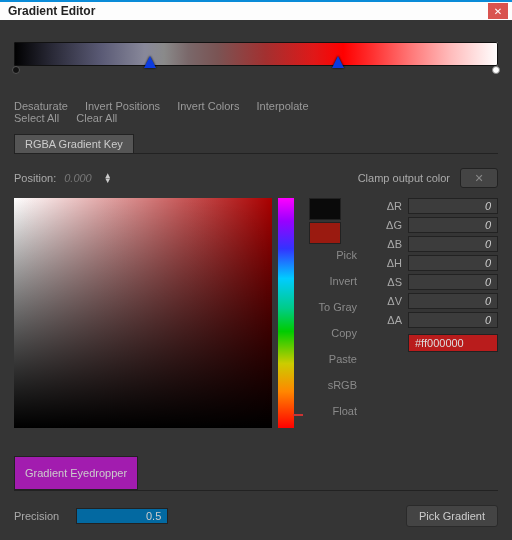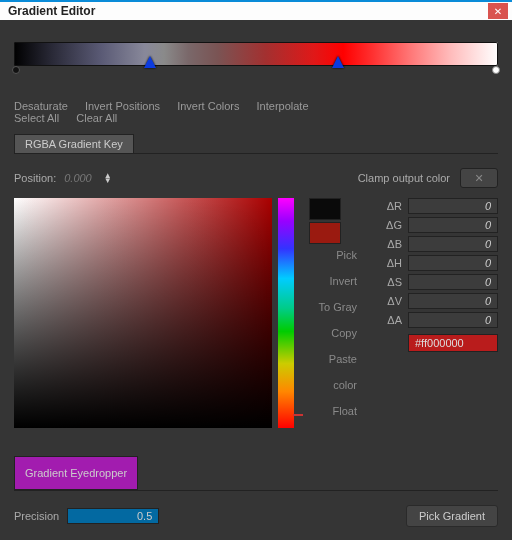--- a/index.html
+++ b/index.html
@@ -41,21 +41,21 @@
   .vrow { display:flex; align-items:center; justify-content:flex-end; gap:6px; margin-bottom:3px;}
   .vlabel { color:#aaa; width:20px; text-align:right; font-size:11px;}
   .vinput { width:90px; height:16px; background:#3c3c3c; border:1px solid #222; color:#ccc; text-align:right; padding:0 6px; font-size:11px; font-style:italic;}
   .actlabel { color:#8a8a8a; text-align:right; font-size:11px; padding:3px 0; cursor:pointer; display:block; width:44px; margin-left:auto;}
   .mid { display:flex; gap:6px;}
   .midleft { width:48px; display:flex; flex-direction:column; align-items:flex-end; gap:8px; padding-top:48px;}
   .hexrow { display:flex; align-items:center; justify-content:flex-end; gap:6px; margin-top:6px;}
   .hexinput { width:90px; height:18px; background:#b91c1c; border:1px solid #222; color:#ddd; padding:0 6px; font-size:11px;}
   .section-tab { display:inline-block; background:#a21caf; border:1px solid #222; padding:10px 10px; color:#ccc; font-size:11px; margin-top:28px;}
   .precrow { display:flex; align-items:center; justify-content:space-between; margin-top:14px;}
-  .prec-left { display:flex; align-items:center; gap:8px;}
+  .prec-left { display:flex; align-items:center; gap:17px;}
   .prec-input { width:92px; height:16px; background:#0369a1; border:1px solid #222; color:#ccc; text-align:right; padding:0 6px; font-size:11px;}
   .pick-btn { background:#444; border:1px solid #2a2a2a; color:#ccc; padding:4px 12px; border-radius:3px; cursor:pointer; font-size:11px;}
 </style>
 </head>
 <body>
 
 <div class="titlebar">
   <span class="titlebar-title">Gradient Editor</span>
   <div class="close-btn">
     <span>✕</span>
@@ -115,21 +115,21 @@
       <div class="hue-mark"></div>
     </div>
 
     <div class="mid">
       <div class="midleft">
         <span class="actlabel">Pick</span>
         <span class="actlabel">Invert</span>
         <span class="actlabel">To Gray</span>
         <span class="actlabel">Copy</span>
         <span class="actlabel">Paste</span>
-        <span class="actlabel">color</span>
+        <span class="actlabel">sRGB</span>
         <span class="actlabel">Float</span>
       </div>
       <div class="swatches" style="position:absolute; margin-left:0px;">
         <div class="swatch sw-cur"></div>
         <div class="swatch sw-alt"></div>
       </div>
     </div>
 
     <div class="rightcol">
       <div class="vrow">

